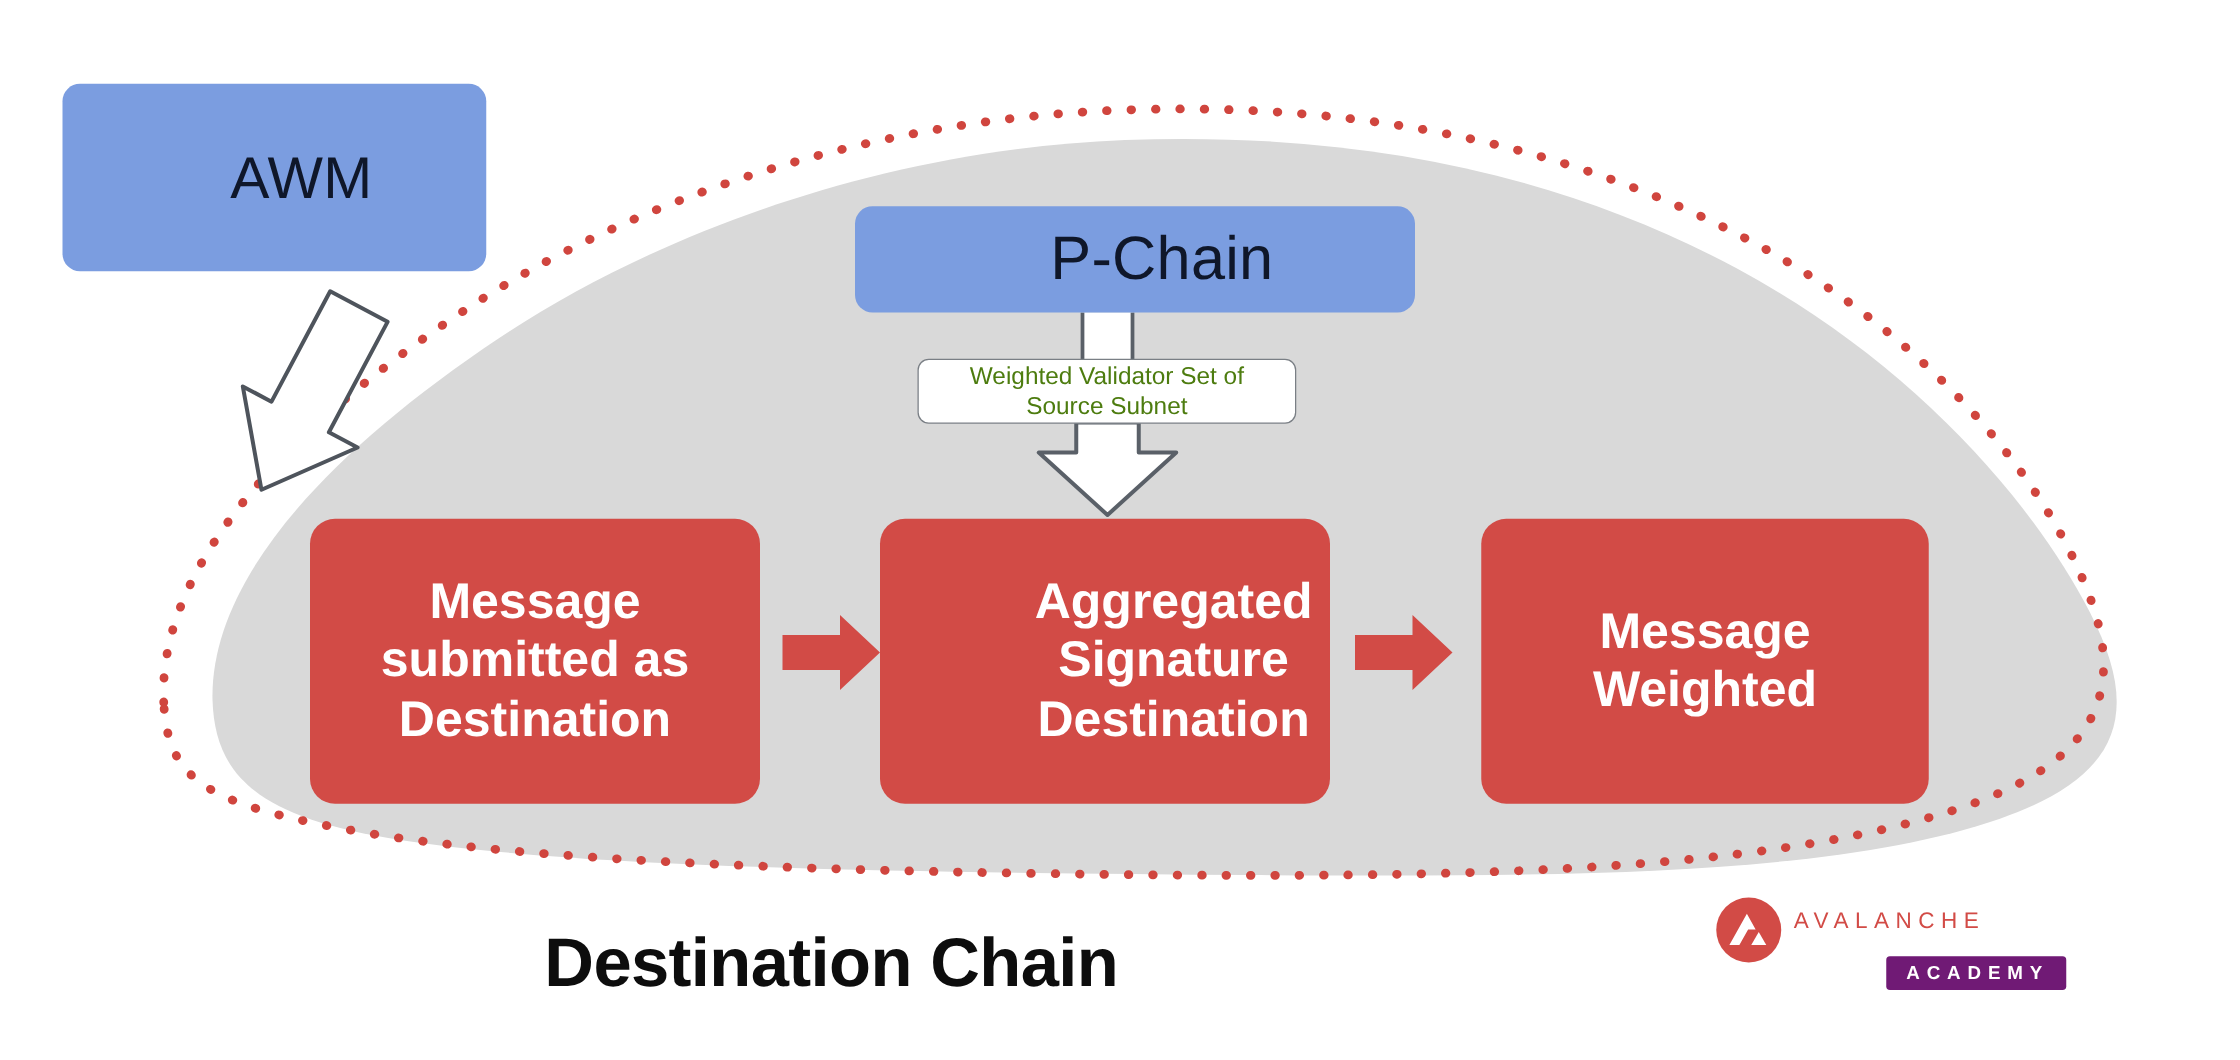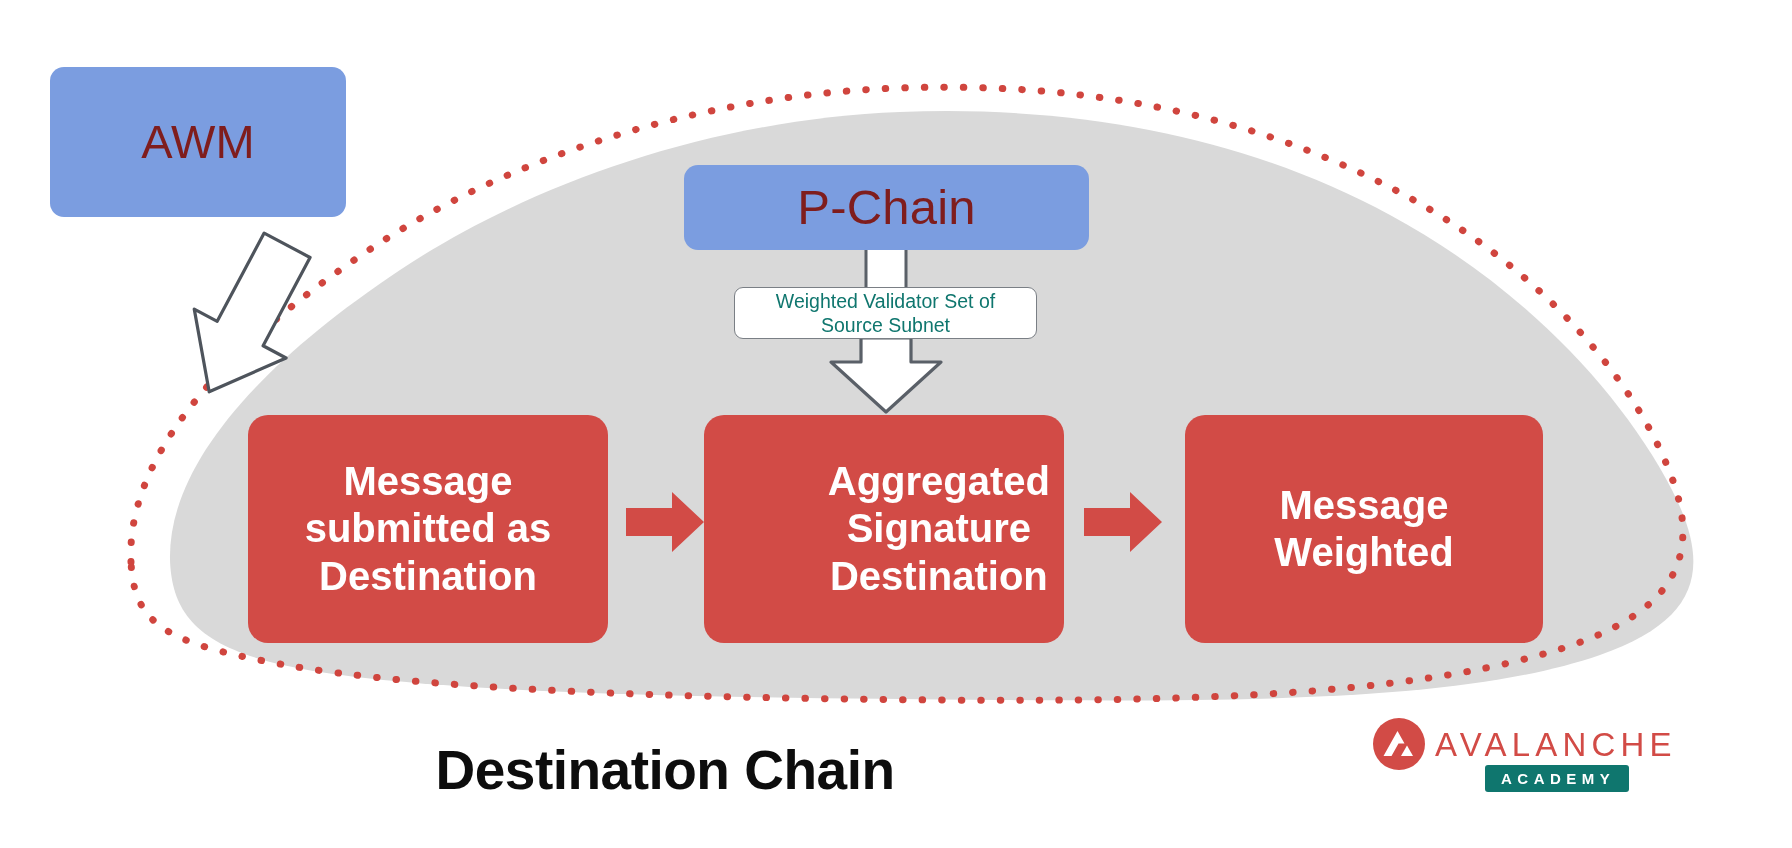--- a/index.html
+++ b/index.html
@@ -25,29 +25,30 @@
     top: 0;
     width: 1792px;
     height: 848px;
   }
 
   
   .blue-box {
     position: absolute;
     background: #7B9DE0;
     border-radius: 14px;
-    color: #7f1d1d;
+    color: #0f172a;
     display: flex;
     align-items: center;
     justify-content: center;
     text-align: center;
     font-family: "Liberation Sans", sans-serif;
     font-weight: 400;
     line-height: 1.14;
     letter-spacing: 0.2px;
+    padding-left: 43px;
   }
   #awm-relayer {
     left: 50px;
     top: 67px;
     width: 296px;
     height: 150px;
     font-size: 47px;
   }
   #p-chain {
     left: 684px;
@@ -64,21 +65,21 @@
     top: 287px;
     width: 303px;
     height: 52px;
     background: #ffffff;
     border: 1.6px solid #7a7f85;
     border-radius: 9px;
     display: flex;
     align-items: center;
     justify-content: center;
     text-align: center;
-    color: #0f766e;
+    color: #4d7c0f;
     font-size: 19.5px;
     line-height: 1.25;
     font-family: "Liberation Sans", sans-serif;
     box-sizing: border-box;
     z-index: 6;
   }
 
   
   .red-box {
     position: absolute;
@@ -129,31 +130,31 @@
     width: 52px;
     height: 52px;
     border-radius: 50%;
     background: #D24B46;
   }
   #aa-mark svg { position: absolute; left: 0; top: 0; }
   #aa-wordmark {
     position: absolute;
     left: 62px;
     top: 14px;
-    font-size: 33px;
+    font-size: 18px;
     color: #D24B46;
     letter-spacing: 5.2px;
     font-family: "Liberation Sans", sans-serif;
     font-weight: 400;
   }
   #aa-badge {
     position: absolute;
-    left: 112px;
+    left: 136px;
     top: 53px;
-    background: #0f766e;
+    background: #701a75;
     border-radius: 3px;
     padding: 5px 14px 5px 16px;
     color: #ffffff;
     font-size: 15px;
     letter-spacing: 5.5px;
     font-weight: bold;
     font-family: "Liberation Sans", sans-serif;
   }
 </style>
 </head>

